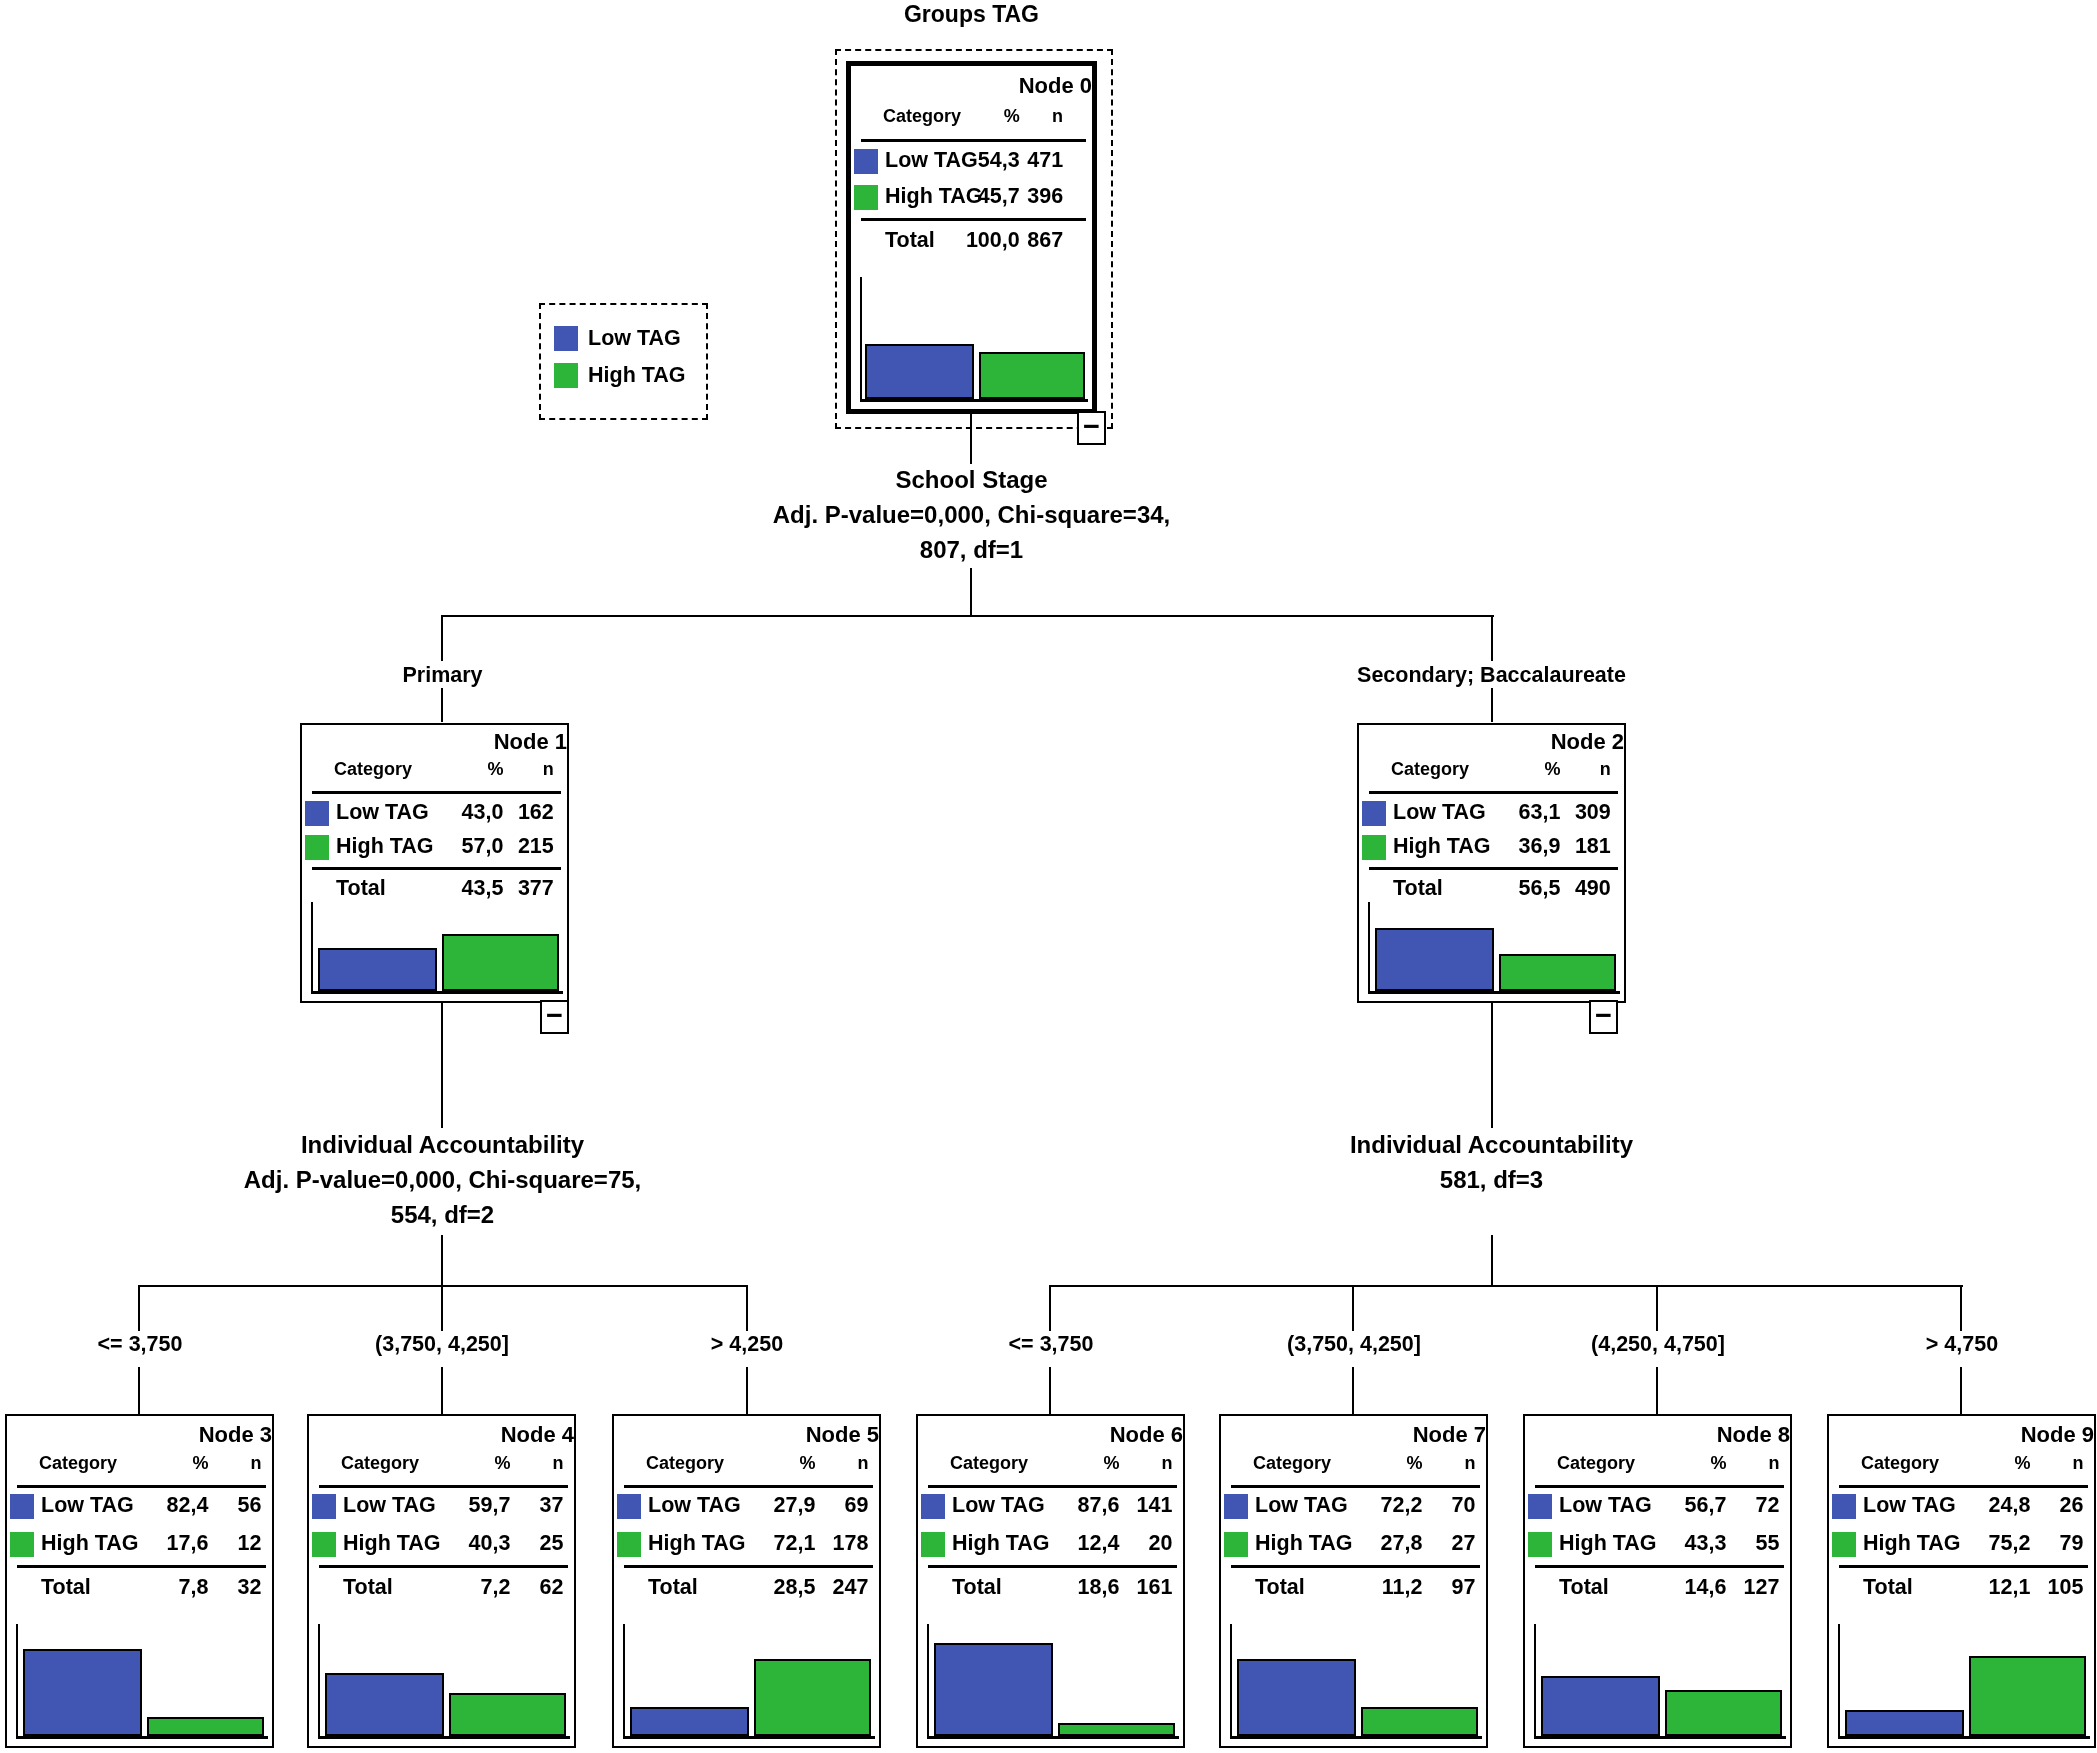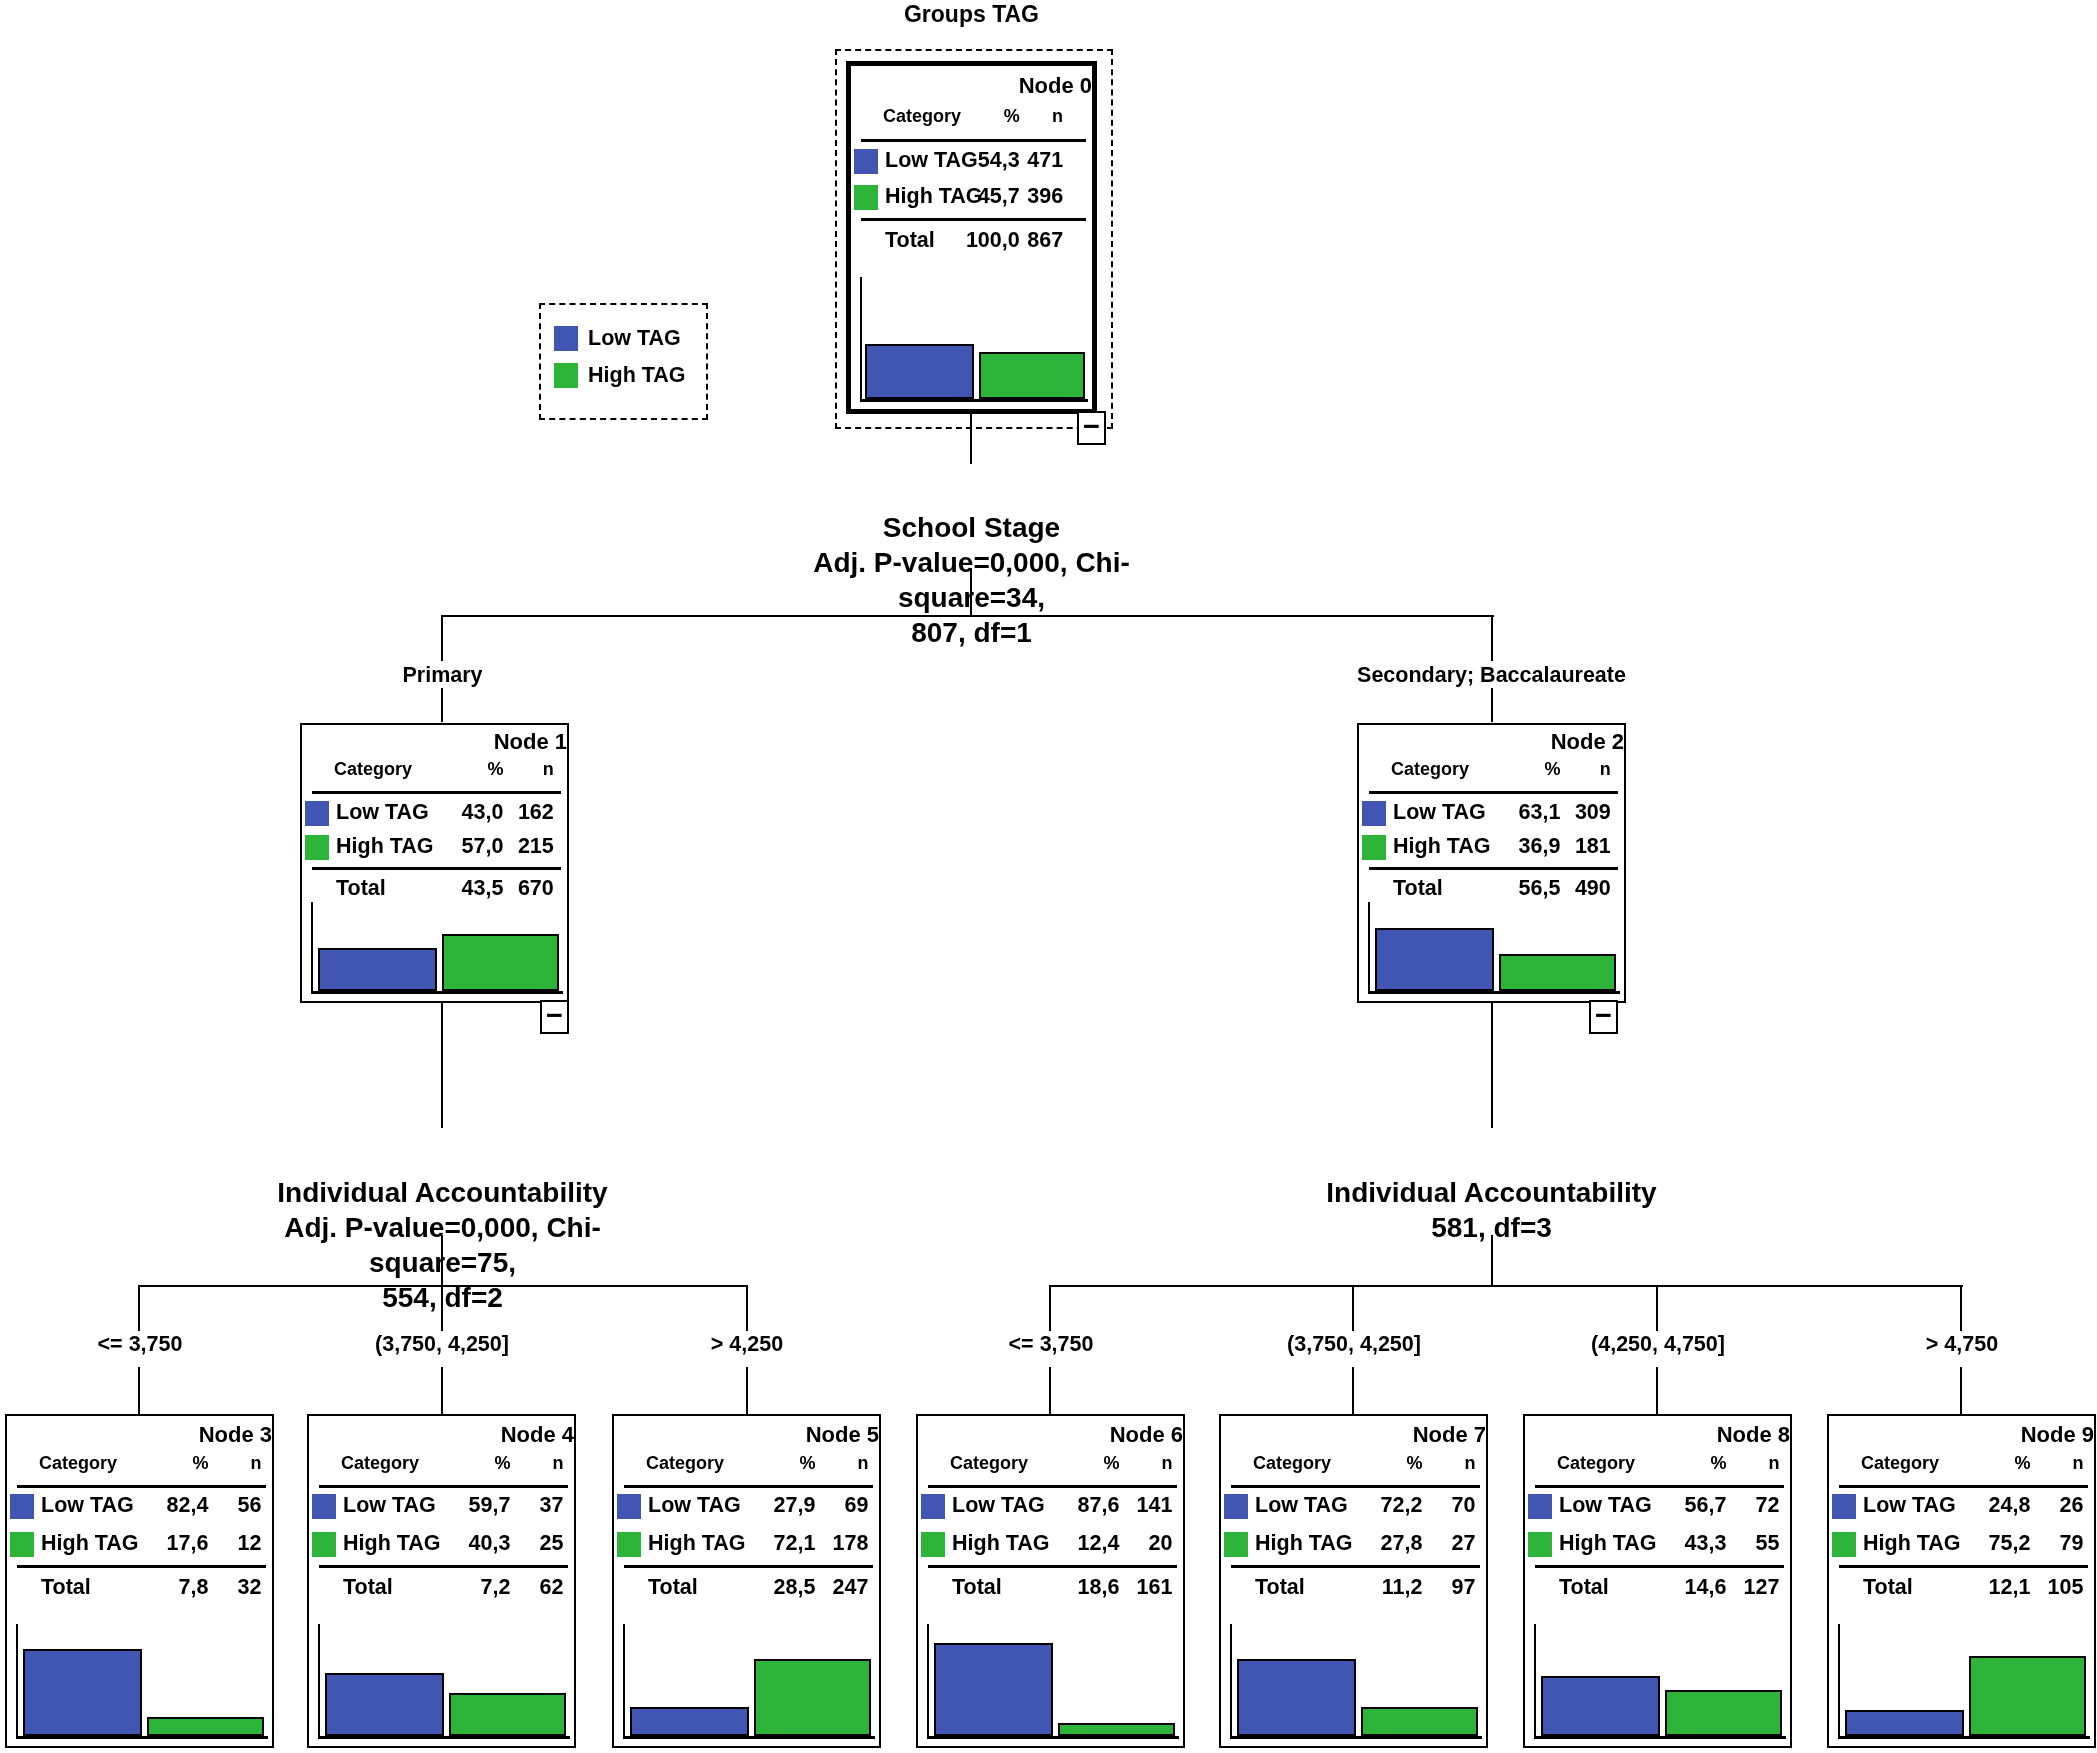--- a/index.html
+++ b/index.html
@@ -6,21 +6,21 @@
   #canvas{
     position:relative;width:2097px;height:1753px;background:#fff;
     font-family:"Liberation Sans",sans-serif;font-weight:700;color:#000;
     overflow:hidden;
   }
   
   .lv{position:absolute;width:2.2px;background:#000;}
   .lh{position:absolute;height:2.2px;background:#000;}
   
   .diagram-title{position:absolute;left:792px;top:1.4px;width:359px;text-align:center;font-size:23px;}
-  .split{position:absolute;text-align:center;font-size:28px;line-height:35px;margin-top:48px;}
+  .split{position:absolute;text-align:center;font-size:24px;line-height:35px;}
   .split-0{left:742px;top:462px;width:459px;}
   .split-1{left:213px;top:1127px;width:459px;}
   .split-2{left:1262px;top:1127px;width:459px;}
   .blabel{position:absolute;text-align:center;font-size:21.5px;}
   
   .marquee{position:absolute;left:835px;top:49px;width:274px;height:376px;border:2.9px dashed #000;}
   
   .legend{position:absolute;left:539px;top:303px;width:165px;height:113px;border:2.9px dashed #000;}
   .legend .lrow{position:absolute;left:0;right:0;height:29px;font-size:21.5px;}
   .legend .lrow .chip{left:13px;top:1.4px;}
@@ -178,21 +178,21 @@
     <div class="trow r2">
       <span class="chip high"></span>
       <span class="cat">High TAG</span>
       <span class="pct">57,0</span>
       <span class="n">215</span>
     </div>
     <div class="hline l2"></div>
     <div class="trow tr">
       <span class="cat">Total</span>
       <span class="pct">43,5</span>
-      <span class="n">670</span>
+      <span class="n">377</span>
     </div>
     <div class="axis-v"></div>
     <div class="axis-h"></div>
     <div class="bar low" style="height: 43px;"></div>
     <div class="bar high" style="height: 57px;"></div>
   </div>
   <div class="cbtn" style="left:540px;top:1000px">−</div>
 
   <div class="node mid" style="left:1357px;top:723px">
     <div class="ntitle">Node 2</div>

